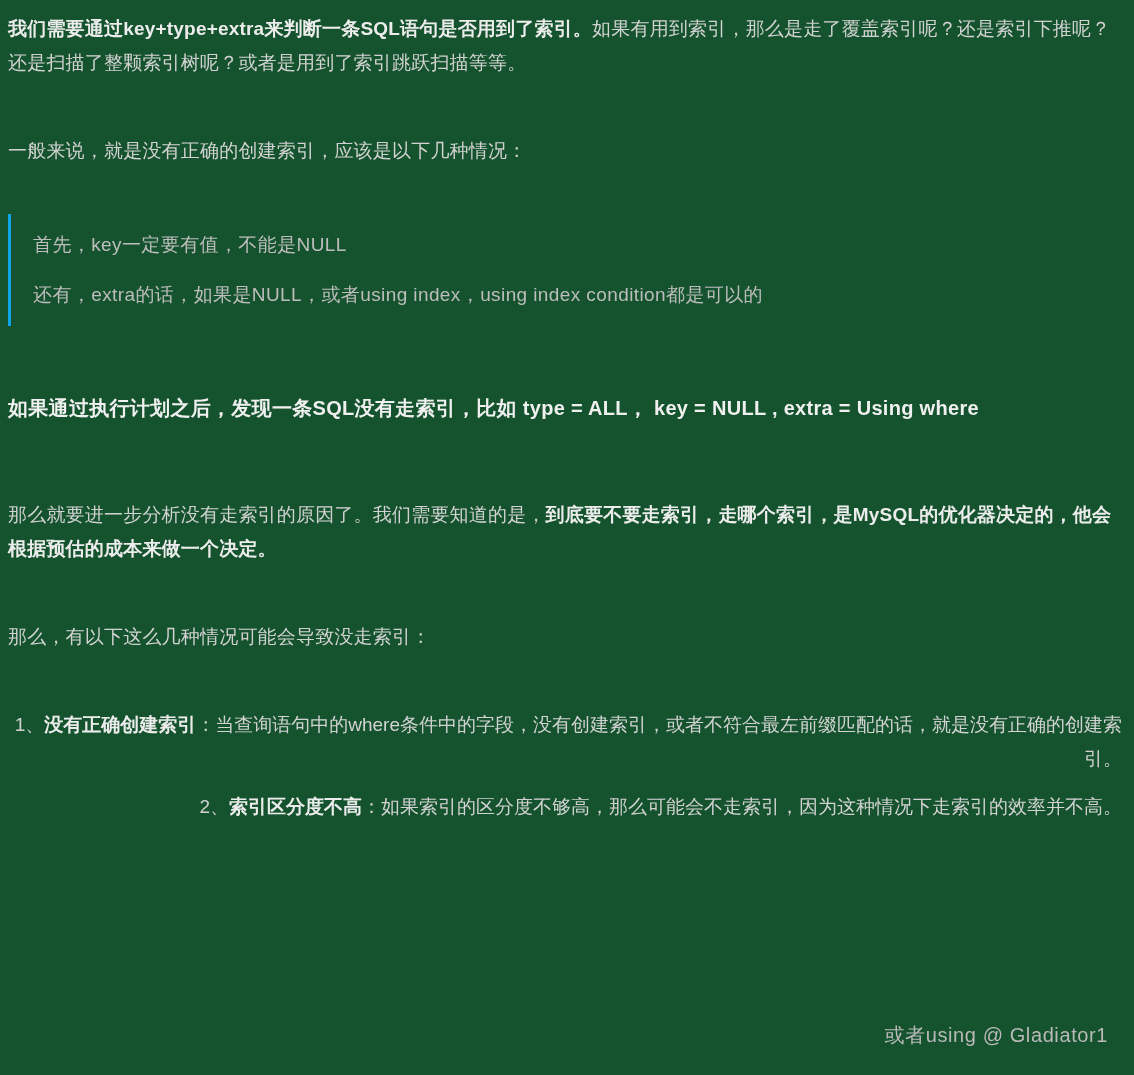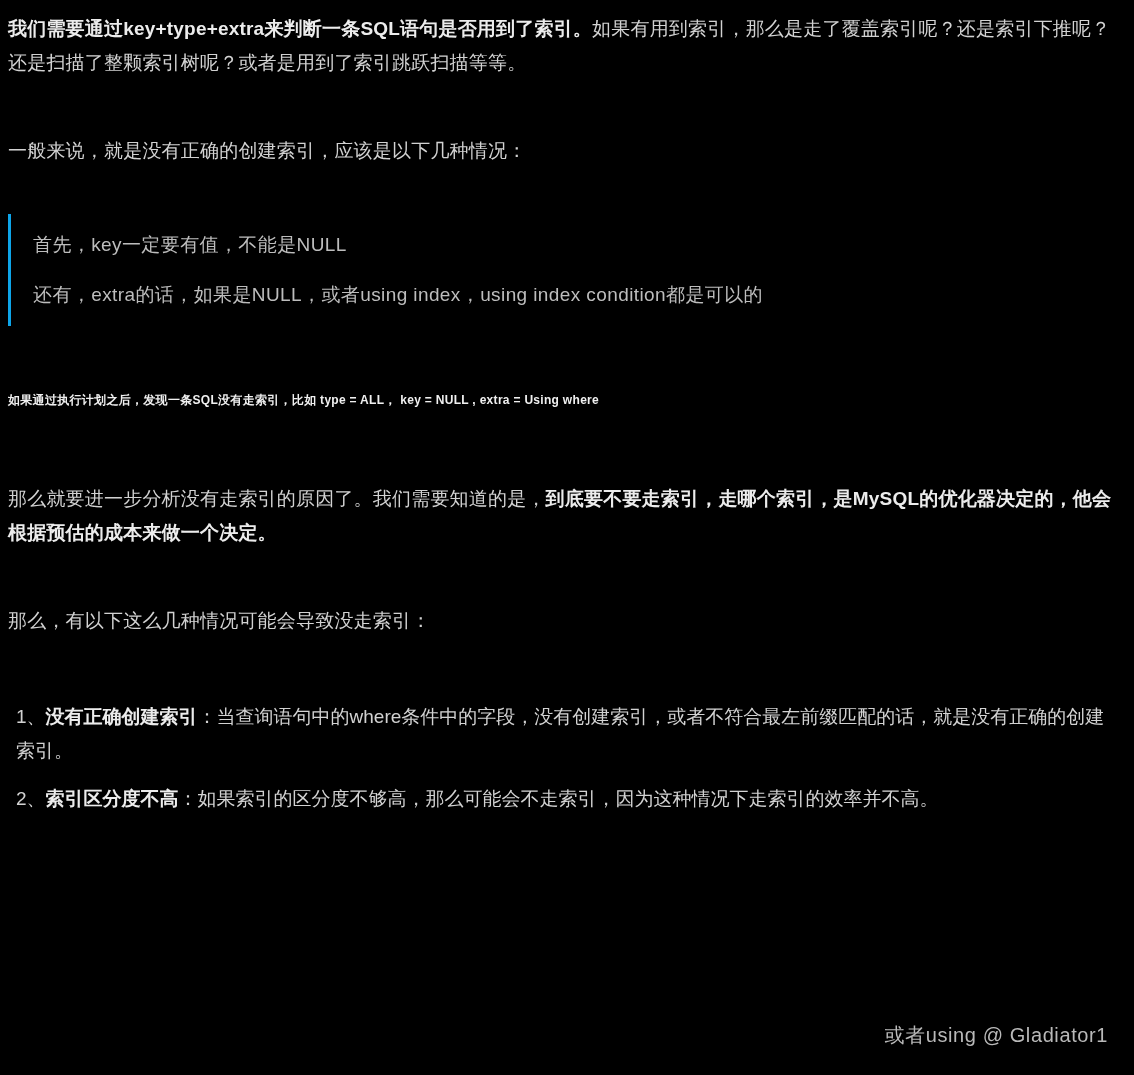--- a/index.html
+++ b/index.html
@@ -11,21 +11,21 @@
     width: 1134px;
     min-height: 1075px;
     font-family: "Liberation Sans", sans-serif;
     color: #d7d7d7;
     -webkit-font-smoothing: antialiased;
   }
   .page {
     position: relative;
     width: 1134px;
     min-height: 1075px;
-    background: #000000;
+    background: #14532d;
     box-sizing: border-box;
     padding: 12px 12px 0 8px;
     overflow: hidden;
   }
   p.para {
     margin: 0;
     font-size: 19px;
     line-height: 34px;
     color: #d2d2d2;
     letter-spacing: 0.2px;
@@ -42,30 +42,31 @@
     margin: 0;
   }
   .quote .qline {
     font-size: 19px;
     line-height: 50px;
     color: #bdbdbd;
     letter-spacing: 0.4px;
     white-space: nowrap;
   }
   .headline {
-    font-size: 12px;
+    font-size: 20px;
     font-weight: bold;
     color: #f0f0f0;
     line-height: 32px;
     letter-spacing: 0.3px;
   }
   ol.numlist {
-    margin: 8px;
+    margin: 0;
     padding: 0;
     list-style: none;
+    text-align: right;
   }
   ol.numlist li {
     font-size: 19px;
     line-height: 34px;
     color: #d2d2d2;
     margin-bottom: 14px;
   }
   ol.numlist li:last-child { margin-bottom: 0; }
   .watermark {
     position: absolute;

